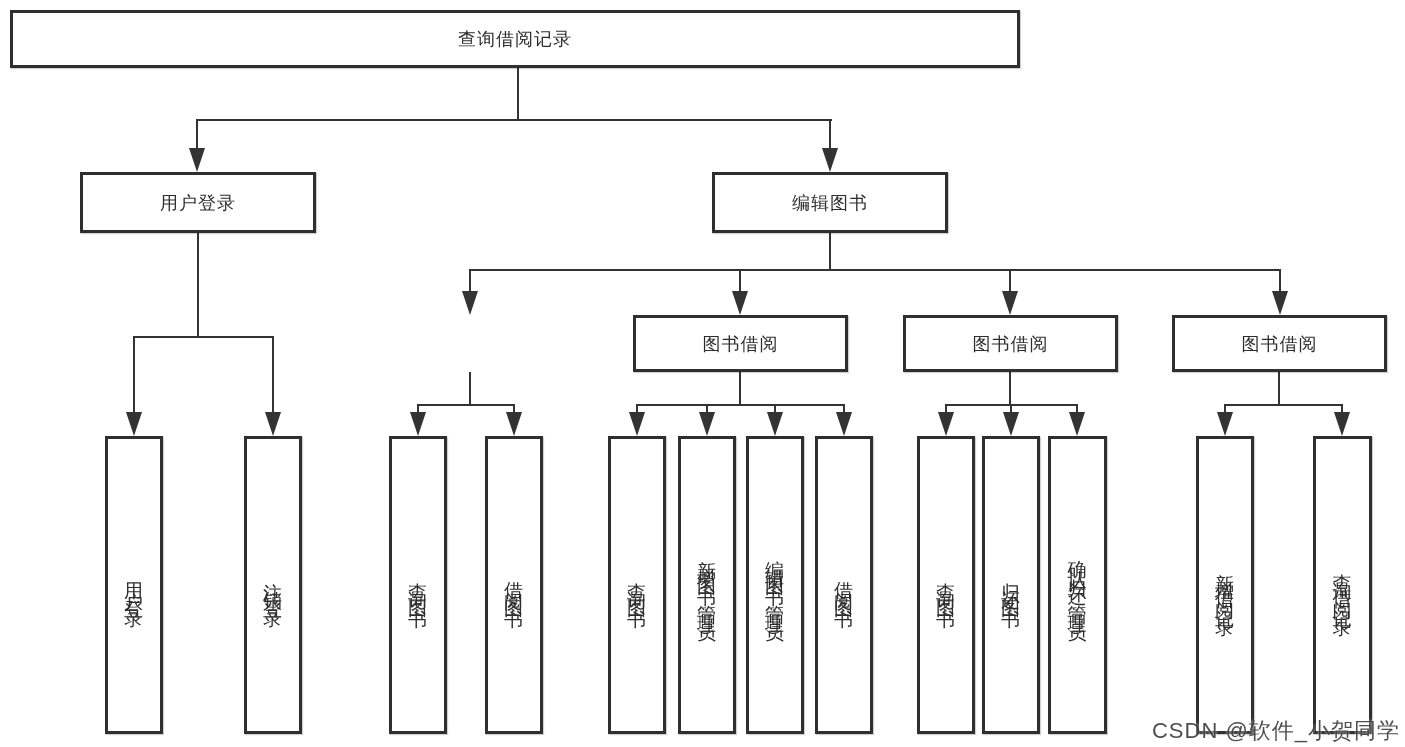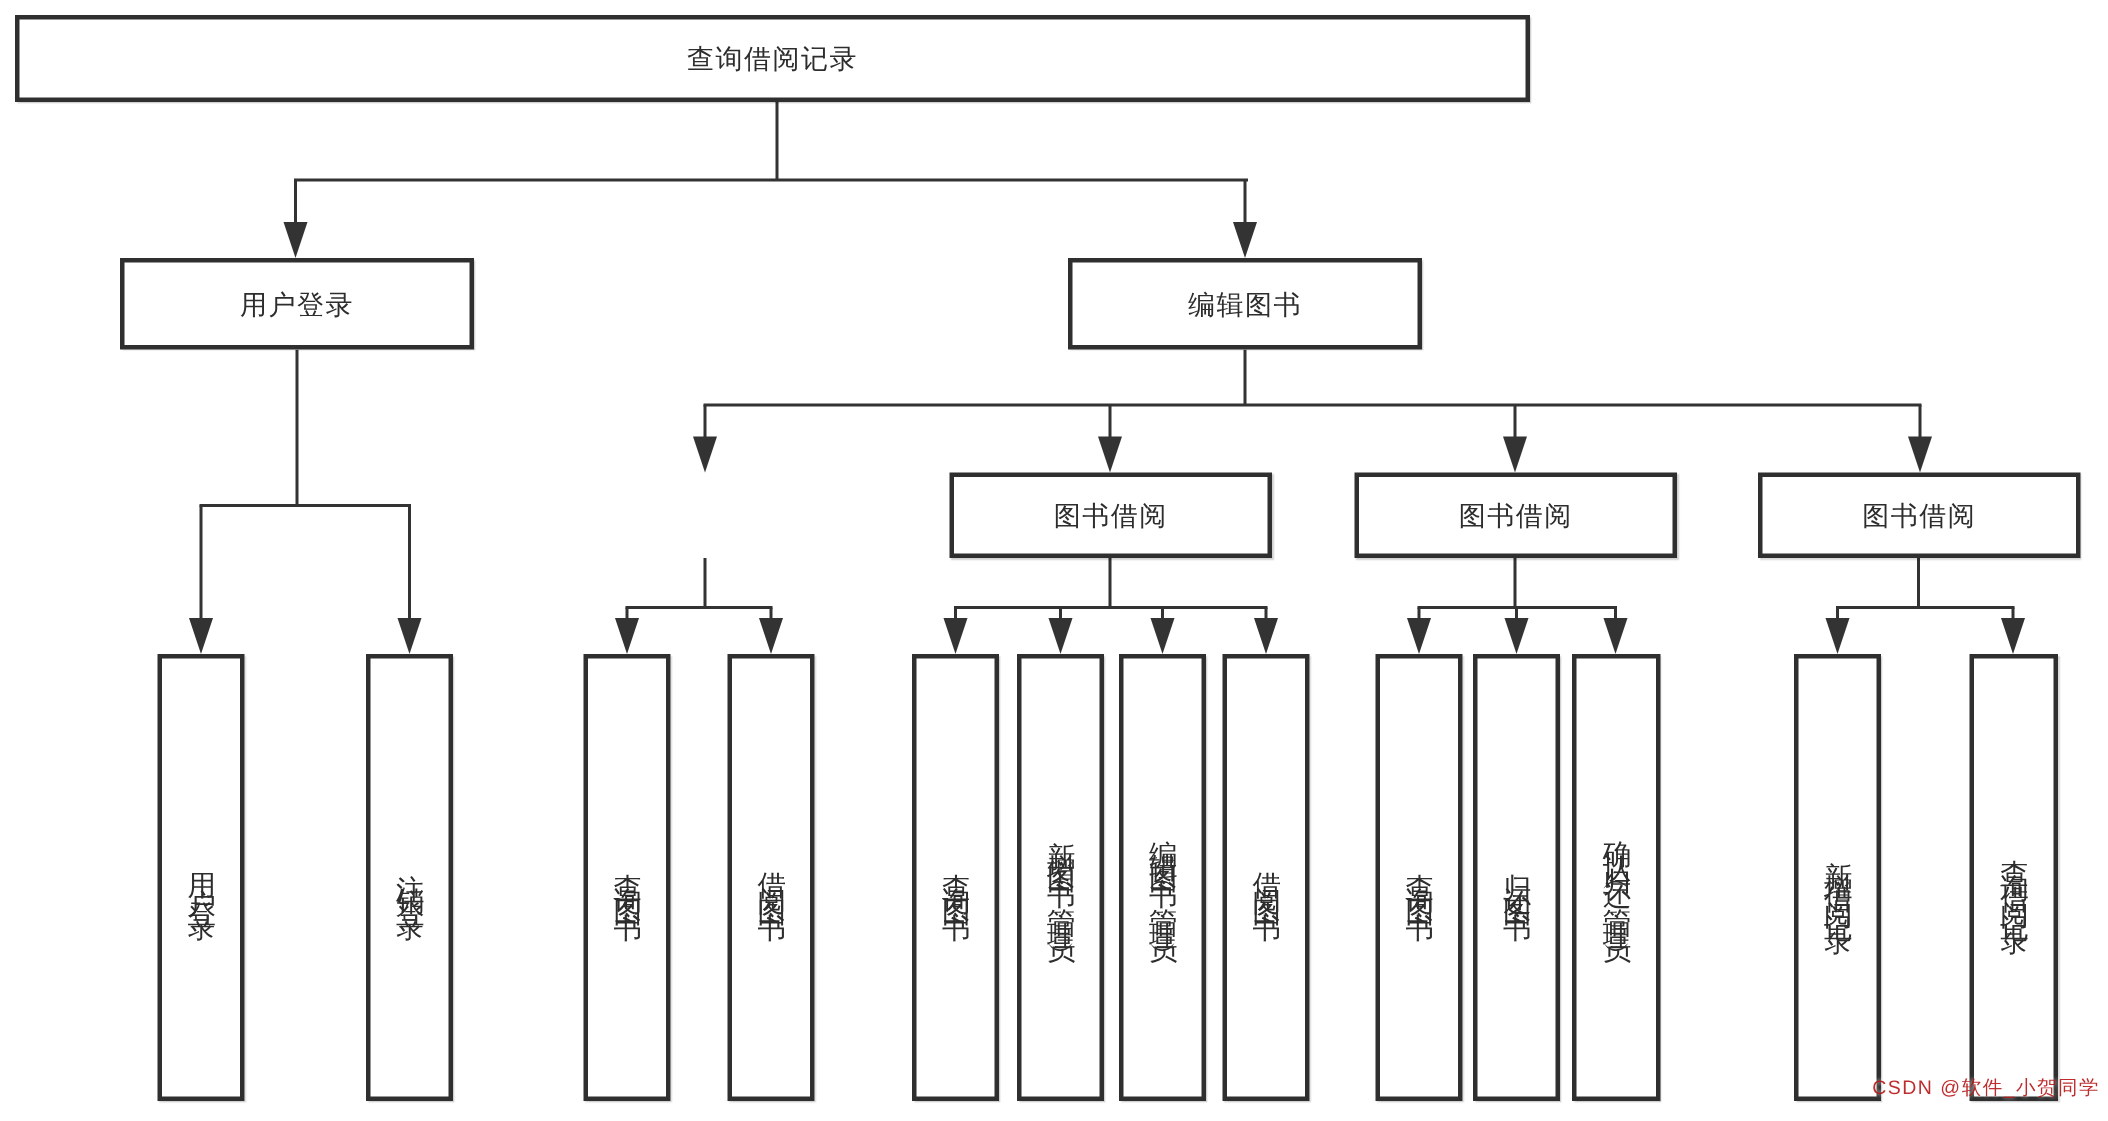--- a/index.html
+++ b/index.html
@@ -52,22 +52,22 @@
     height: 0;
     border-left: 8px solid transparent;
     border-right: 8px solid transparent;
     border-top: 24px solid #333333;
     z-index: 1;
   }
   .watermark {
     position: absolute;
     top: 716px;
     right: 5px;
-    font-size: 13px;
-    color: #b91c1c;
+    font-size: 22px;
+    color: #404040;
     letter-spacing: 1px;
     text-shadow: 0 0 3px #ffffff;
     z-index: 5;
     opacity: 0.92;
   }
 </style>
 </head>
 <body>
 
 <div id="canvas">

